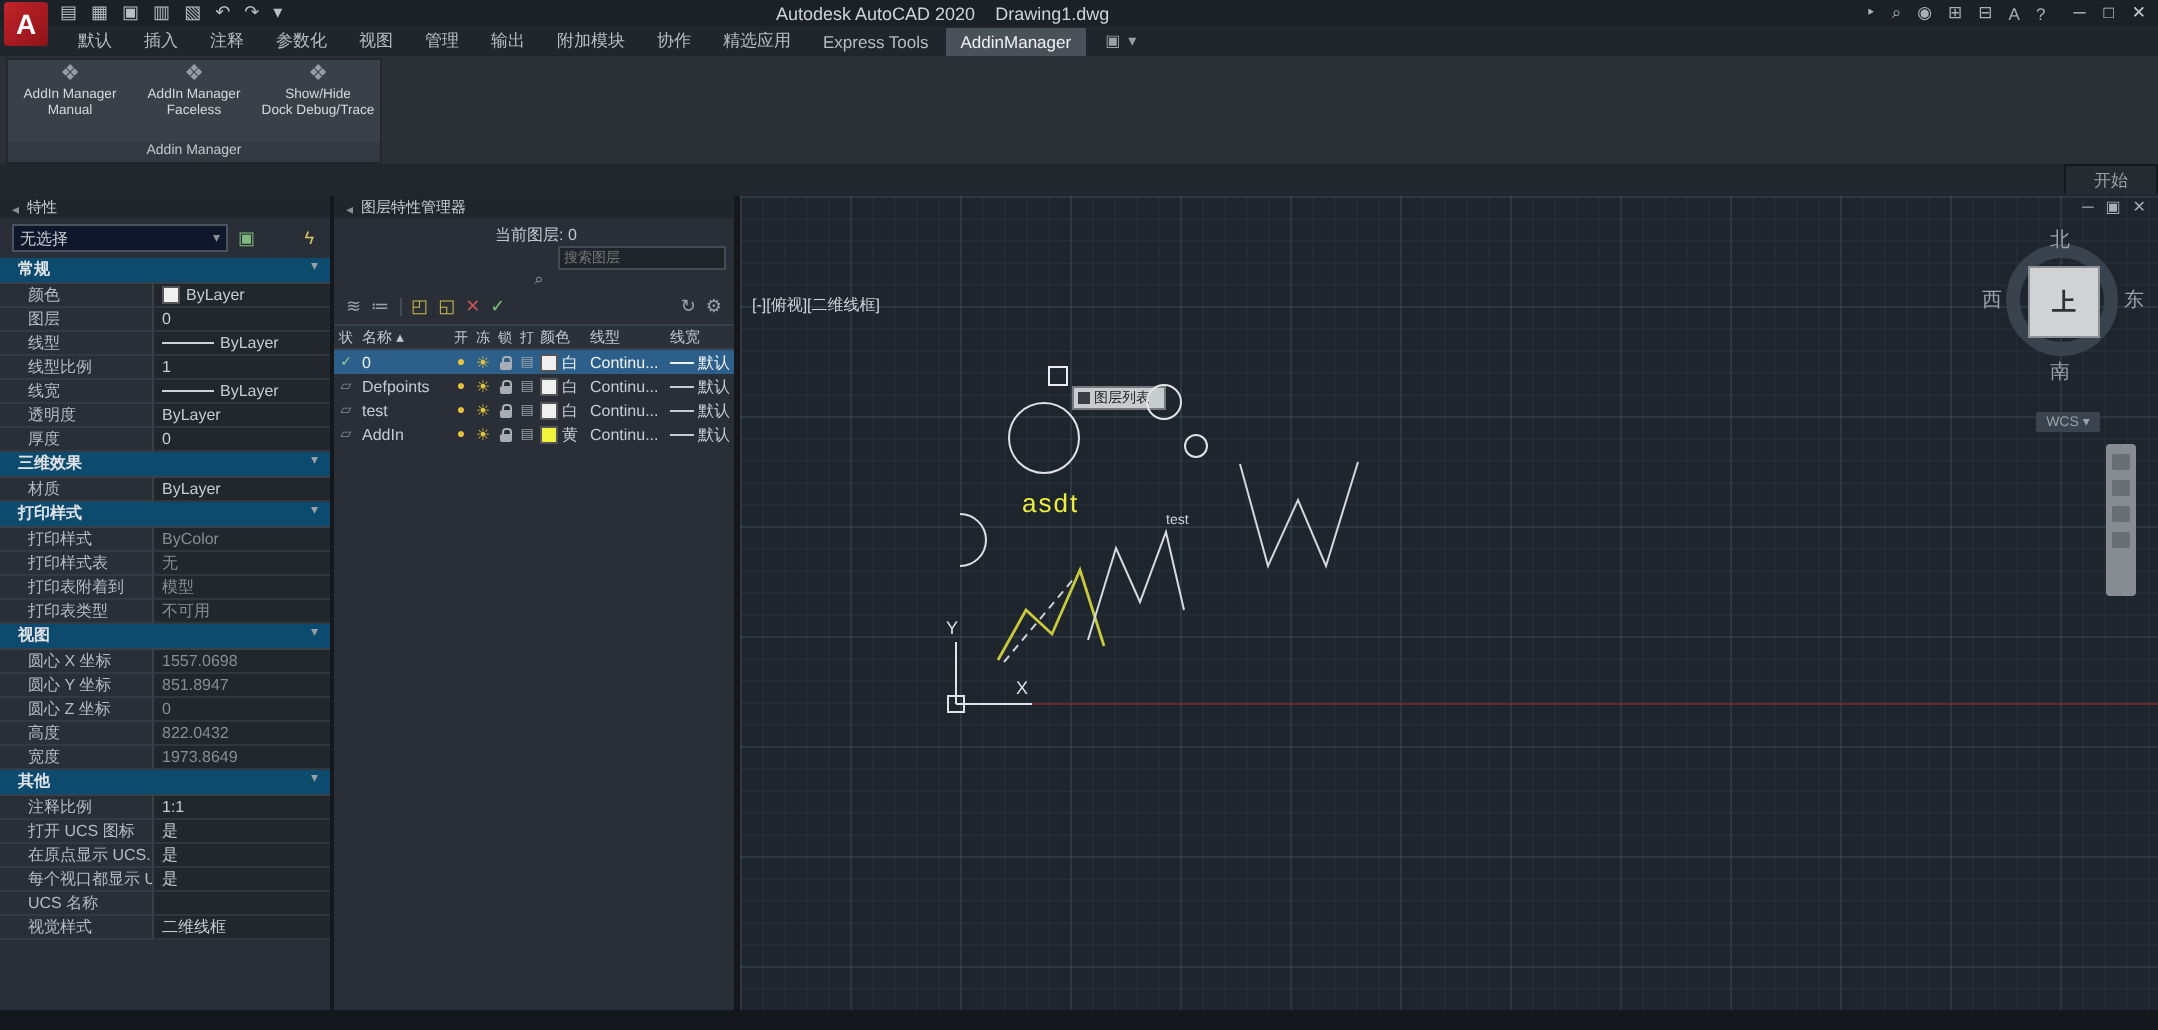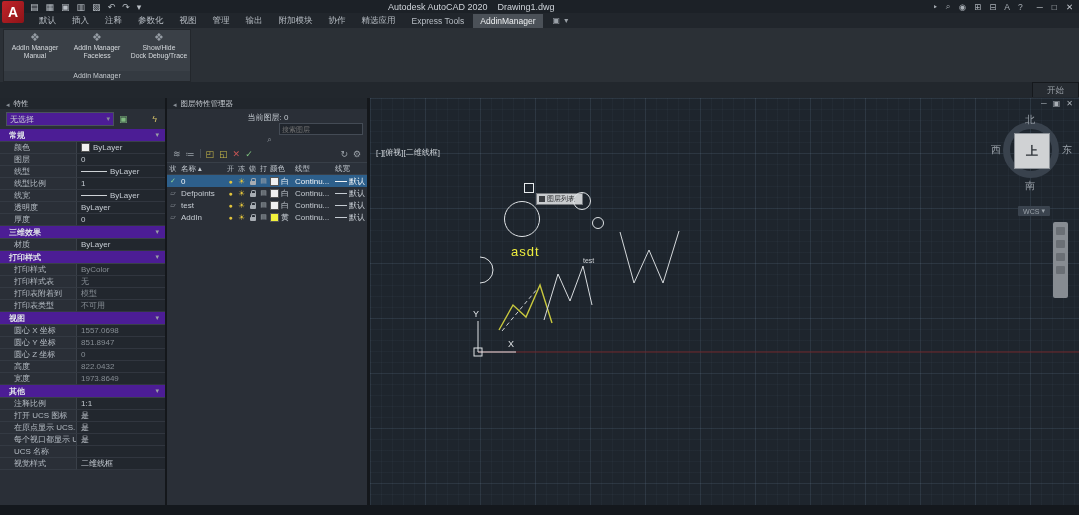--- a/index.html
+++ b/index.html
@@ -43,26 +43,26 @@
   
   .workspace{display:flex;height:407px;}
   .gap2{width:2px;background:#14171b;}
   .gap3{width:3px;background:#14171b;}
 
   
   .props{width:165px;background:#2a2f37;display:flex;flex-direction:column;overflow:hidden;}
   .palhead{height:11px;background:#21262c;color:#c9ced4;font-size:7.5px;display:flex;align-items:flex-end;padding-left:6px;gap:4px;}
   .palhead .dd{color:#8a9097;font-size:7px;}
   .comborow{display:flex;align-items:center;gap:5px;padding:3px 4px 3px 6px;}
-  .combo{flex:0 0 100px;height:12px;background:#4c1d95;border:1px solid #4a525c;color:#c8cdd3;font-size:8px;display:flex;align-items:center;padding:0 3px;gap:31px;}
+  .combo{flex:0 0 100px;height:12px;background:#0f172a;border:1px solid #4a525c;color:#c8cdd3;font-size:8px;display:flex;align-items:center;padding:0 3px;gap:31px;}
   .combo .cv{flex:1;}
   .combo .ca{color:#8a9097;font-size:7px;}
   .pic1{color:#7fb97f;font-size:9px;}
   .pic2{color:#d8c46a;font-size:9px;margin-left:auto;margin-right:4px;}
-  .psec{height:12px;background:#4c1d95;border-bottom:1px solid #3a4049;color:#dfe3e8;font-weight:bold;font-size:8px;display:flex;align-items:center;padding-left:9px;}
+  .psec{height:12px;background:#0c4a6e;border-bottom:1px solid #3a4049;color:#dfe3e8;font-weight:bold;font-size:8px;display:flex;padding-left:9px;}
   .psec .sa{margin-left:auto;margin-right:6px;font-weight:normal;color:#9aa0a7;font-size:7px;}
   .prow{display:flex;height:12px;line-height:12px;font-size:8px;}
   .plab{width:76px;padding-left:14px;color:#b4bbc3;background:#2a2f37;border-bottom:1px solid #343a43;overflow:hidden;white-space:nowrap;box-sizing:border-box;}
   .pval{flex:1;background:#22272e;color:#c6ccd3;padding-left:4px;border-bottom:1px solid #31363f;border-left:1px solid #3a4049;overflow:hidden;white-space:nowrap;display:flex;align-items:center;gap:3px;}
   .pval.dim{color:#868d94;}
   .sw{display:inline-block;width:7px;height:7px;background:#f0f0f0;border:1px solid #555;flex:none;}
   .lglyph{display:inline-block;width:26px;height:0;border-top:1px solid #cfd3d7;flex:none;}
 
   
   .layers{width:200px;background:#2a2f37;display:flex;flex-direction:column;overflow:hidden;}

